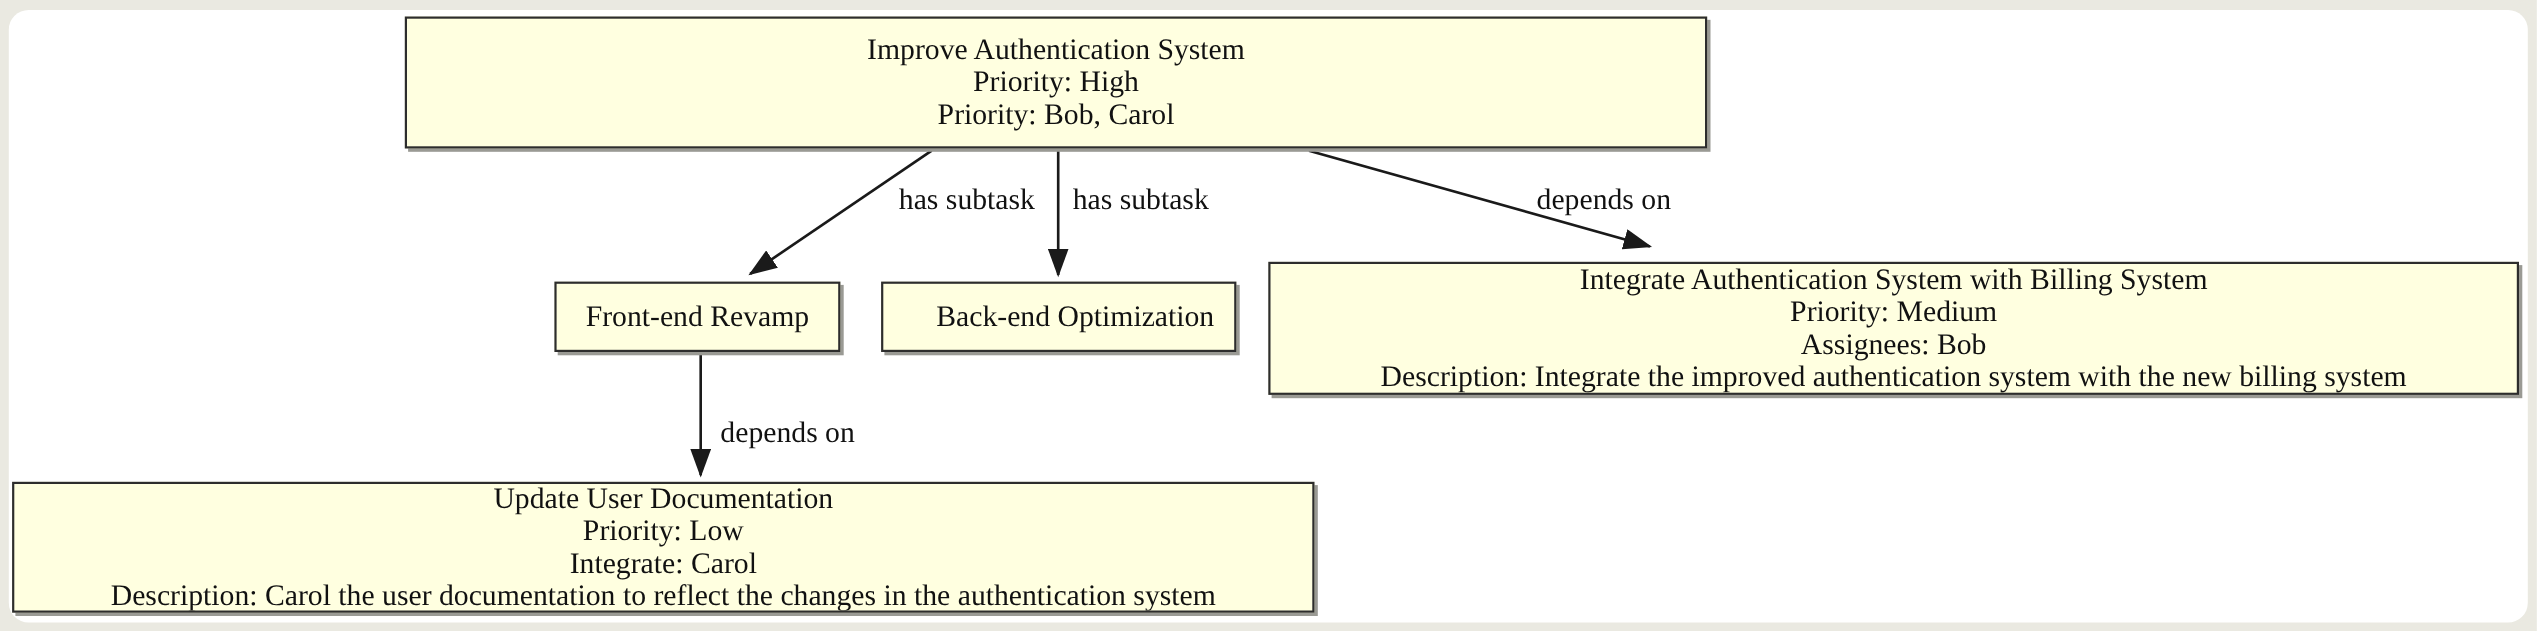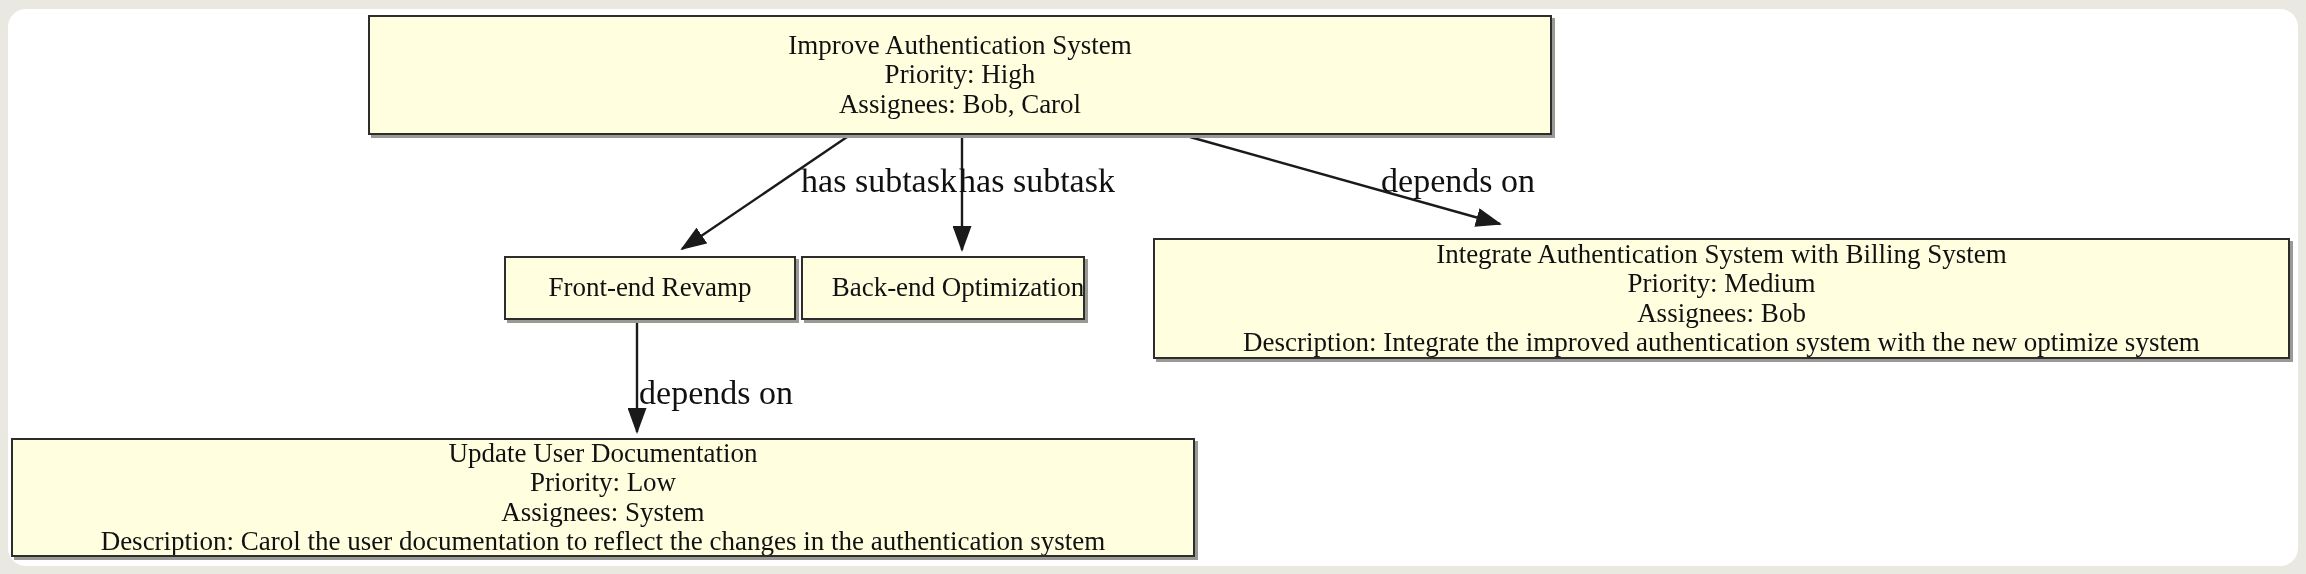--- a/index.html
+++ b/index.html
@@ -55,21 +55,21 @@
     text-align: center;
     font-size: 27px;
     line-height: 29.5px;
     white-space: nowrap;
     overflow: hidden;
   }
   .node-line { display: block; }
   .edge-label {
     position: absolute;
     transform: translate(-50%, -50%);
-    font-size: 34px;
+    font-size: 27px;
     line-height: 28px;
     white-space: nowrap;
     color: var(--text);
   }
 </style>
 </head>
 <body>
 
 <div class="stage">
 
@@ -88,38 +88,38 @@
   </svg>
 
   <div class="edge-label" style="left: 879px; top: 181px;">has subtask</div>
   <div class="edge-label" style="left: 1037px; top: 181px;">has subtask</div>
   <div class="edge-label" style="left: 1458px; top: 181px;">depends on</div>
   <div class="edge-label" style="left: 716px; top: 393px;">depends on</div>
 
   <div class="node" style="left: 368px; top: 15px; width: 1184px; height: 120px;">
     <span class="node-line">Improve Authentication System</span>
     <span class="node-line">Priority: High</span>
-    <span class="node-line">Assignees: Bob, Carol</span>
+    <span class="node-line">Priority: Bob, Carol</span>
   </div>
 
-  <div class="node" style="left: 504px; top: 256px; width: 292px; height: 64px;">
+  <div class="node" style="left: 504px; top: 256px; width: 260px; height: 64px;">
     <span class="node-line">Front-end Revamp</span>
   </div>
 
-  <div class="node" style="left: 801px; top: 256px; width: 284px; height: 64px; padding-left: 30px;">
+  <div class="node" style="left: 801px; top: 256px; width: 323px; height: 64px; padding-left: 30px;">
     <span class="node-line">Back-end Optimization</span>
   </div>
 
   <div class="node" style="left: 1153px; top: 238px; width: 1137px; height: 121px;">
     <span class="node-line">Integrate Authentication System with Billing System</span>
     <span class="node-line">Priority: Medium</span>
     <span class="node-line">Assignees: Bob</span>
-    <span class="node-line">Description: Integrate the improved authentication system with the new optimize system</span>
+    <span class="node-line">Description: Integrate the improved authentication system with the new billing system</span>
   </div>
 
   <div class="node" style="left: 11px; top: 438px; width: 1184px; height: 119px;">
     <span class="node-line">Update User Documentation</span>
     <span class="node-line">Priority: Low</span>
-    <span class="node-line">Assignees: System</span>
+    <span class="node-line">Integrate: Carol</span>
     <span class="node-line">Description: Carol the user documentation to reflect the changes in the authentication system</span>
   </div>
 
 </div>
 
 </body></html>

